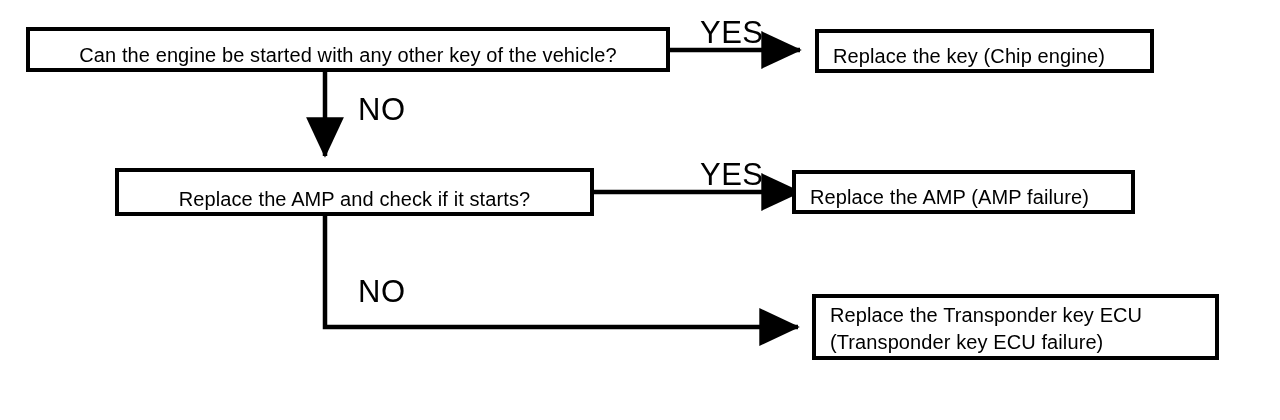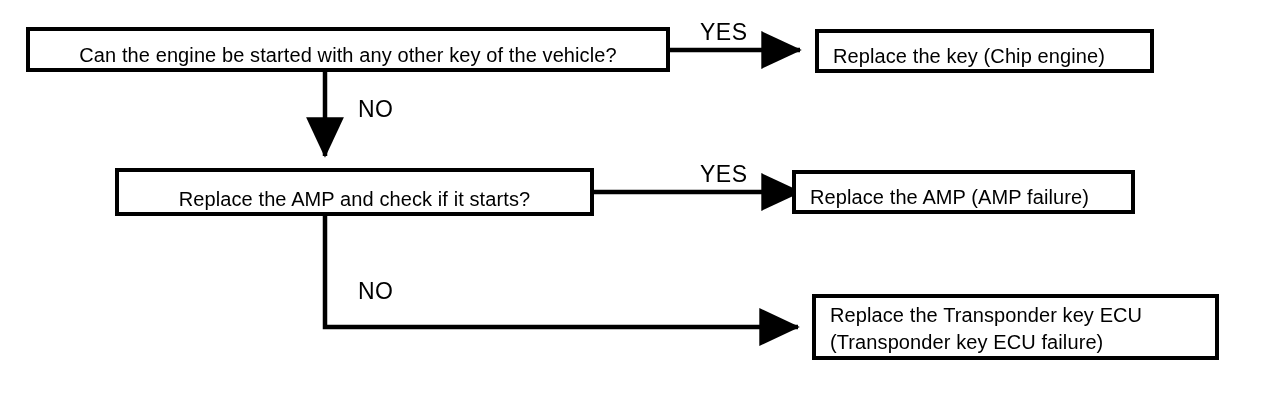--- a/index.html
+++ b/index.html
@@ -36,21 +36,21 @@
     line-height: 25px;
     letter-spacing: 0.1px;
     white-space: pre-line;
     font-weight: 500;
   }
   .node.centered {
     justify-content: center;
   }
   .edge-label {
     position: absolute;
-    font-size: 23px;
+    font-size: 31px;
     line-height: 23px;
     letter-spacing: 0.5px;
     font-weight: 500;
     color: #000000;
   }
   
   #box-q1      { left: 26px;  top: 27px;  width: 644px; height: 45px; }
   #box-r1      { left: 815px; top: 29px;  width: 339px; height: 44px; }
   #box-q2      { left: 115px; top: 168px; width: 479px; height: 48px; }
   #box-r2      { left: 792px; top: 170px; width: 343px; height: 44px; }

